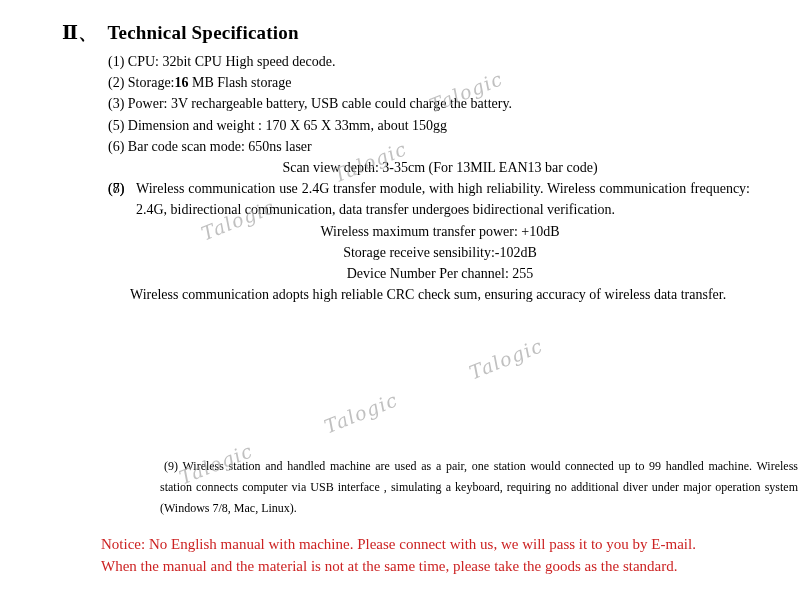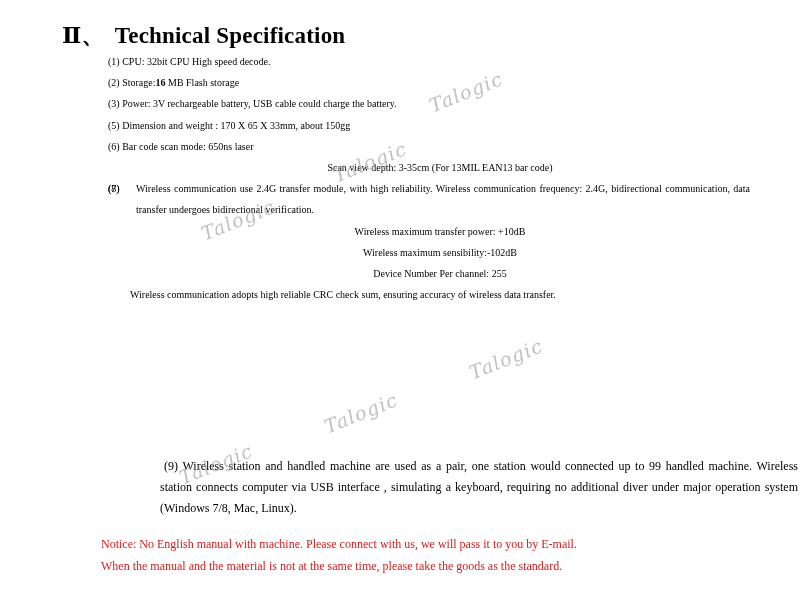--- a/index.html
+++ b/index.html
@@ -45,34 +45,34 @@
     left: 0; top: 0;
     width: 803px;
     height: 605px;
     z-index: 1;
   }
 
   .heading {
     position: absolute;
     left: 62px;
     top: 20px;
-    font-size: 23px;
+    font-size: 19px;
     font-weight: bold;
     letter-spacing: .2px;
     white-space: nowrap;
   }
   .heading .numeral { margin-right: 1px; }
   .heading .title { margin-left: 9px; }
 
   .spec-list {
     position: absolute;
     left: 108px;
     top: 51px;
     width: 642px;
-    font-size: 10px;
+    font-size: 14px;
     line-height: 21.2px;
   }
 
   .spec-line {
     white-space: nowrap;
   }
   .spec-line .bold { font-weight: bold; }
 
   .spec-sub {
     margin-left: 22px;
@@ -107,21 +107,21 @@
     text-indent: 4px;
     margin-left: 48px;
   }
 
   .notice {
     position: absolute;
     left: 101px;
     top: 533px;
     width: 652px;
     color: #cc2222;
-    font-size: 12px;
+    font-size: 15px;
     line-height: 22px;
   }
   .notice-line { white-space: nowrap; }
 </style>
 </head>
 <body>
 
 <div id="page">
 
   <div class="heading">
@@ -161,21 +161,21 @@
     <div class="spec-para">
       <span class="marker">(7)</span>
     </div>
 
     <div class="spec-para">
       <span class="marker">(8)</span>
       <span>Wireless communication use 2.4G transfer module, with high reliability. Wireless communication frequency: 2.4G, bidirectional communication, data transfer undergoes bidirectional verification.</span>
     </div>
 
     <div class="spec-sub">Wireless maximum transfer power: +10dB</div>
-    <div class="spec-sub">Wireless maximum sensibility:-102dB</div>
+    <div class="spec-sub">Storage receive sensibility:-102dB</div>
     <div class="spec-sub">Device Number Per channel: 255</div>
 
     <div class="spec-para" style="padding-left:0; text-indent:22px;">Wireless communication adopts high reliable CRC check sum, ensuring accuracy of wireless data transfer.</div>
 
   </div>
 
   <div class="spec-para-9">
     <span>(9)</span>
     <span>Wireless station and handled machine are used as a pair, one station would connected up to 99 handled machine. Wireless station connects computer via USB interface , simulating a keyboard, requiring no additional diver under major operation system (Windows 7/8, Mac, Linux).</span>
   </div>

